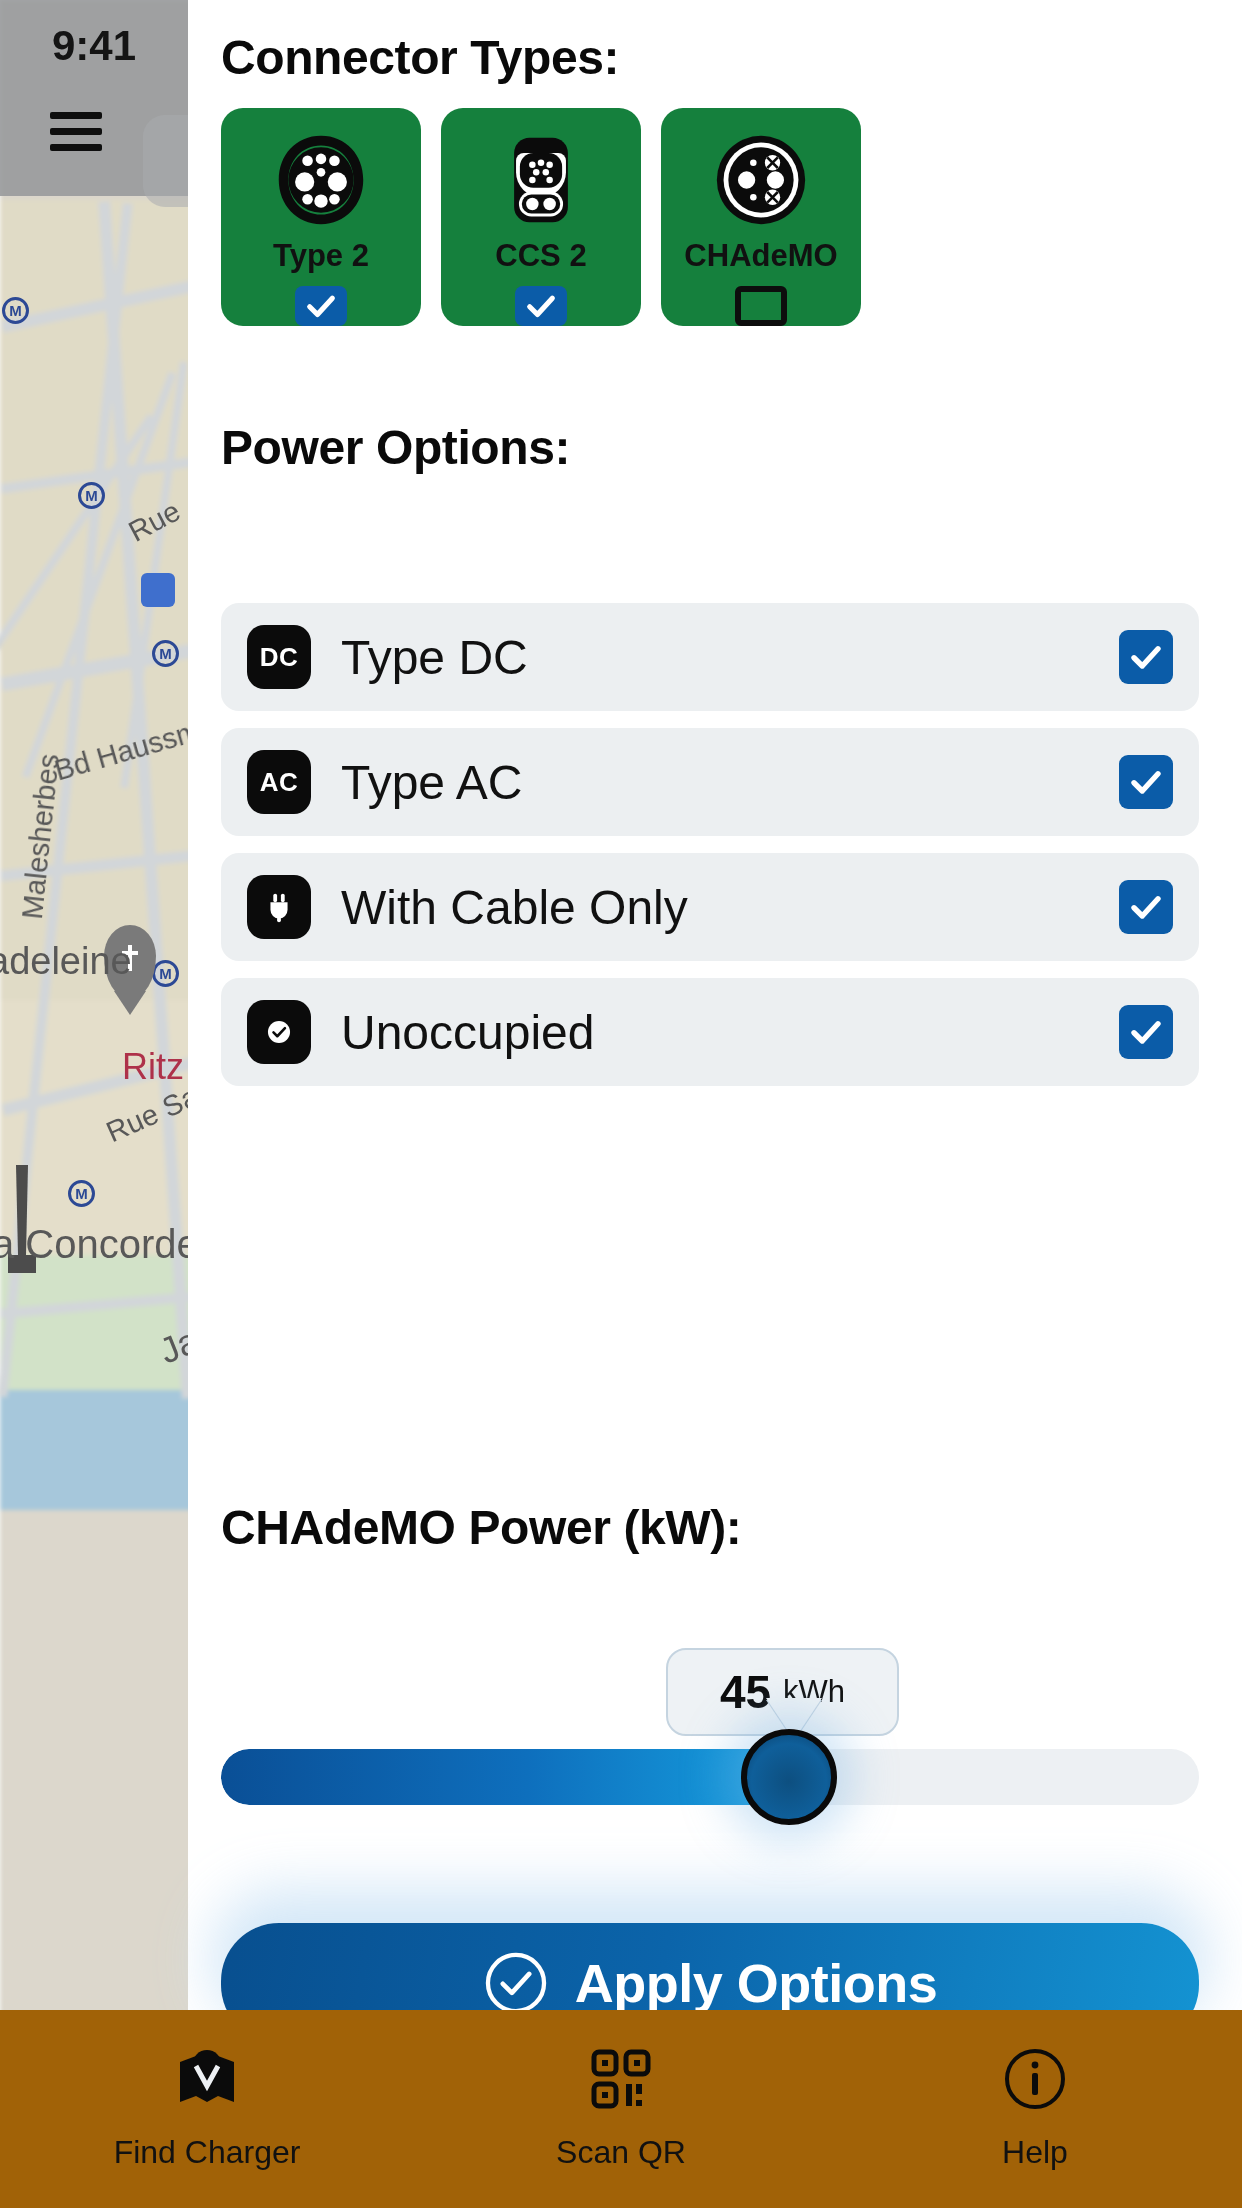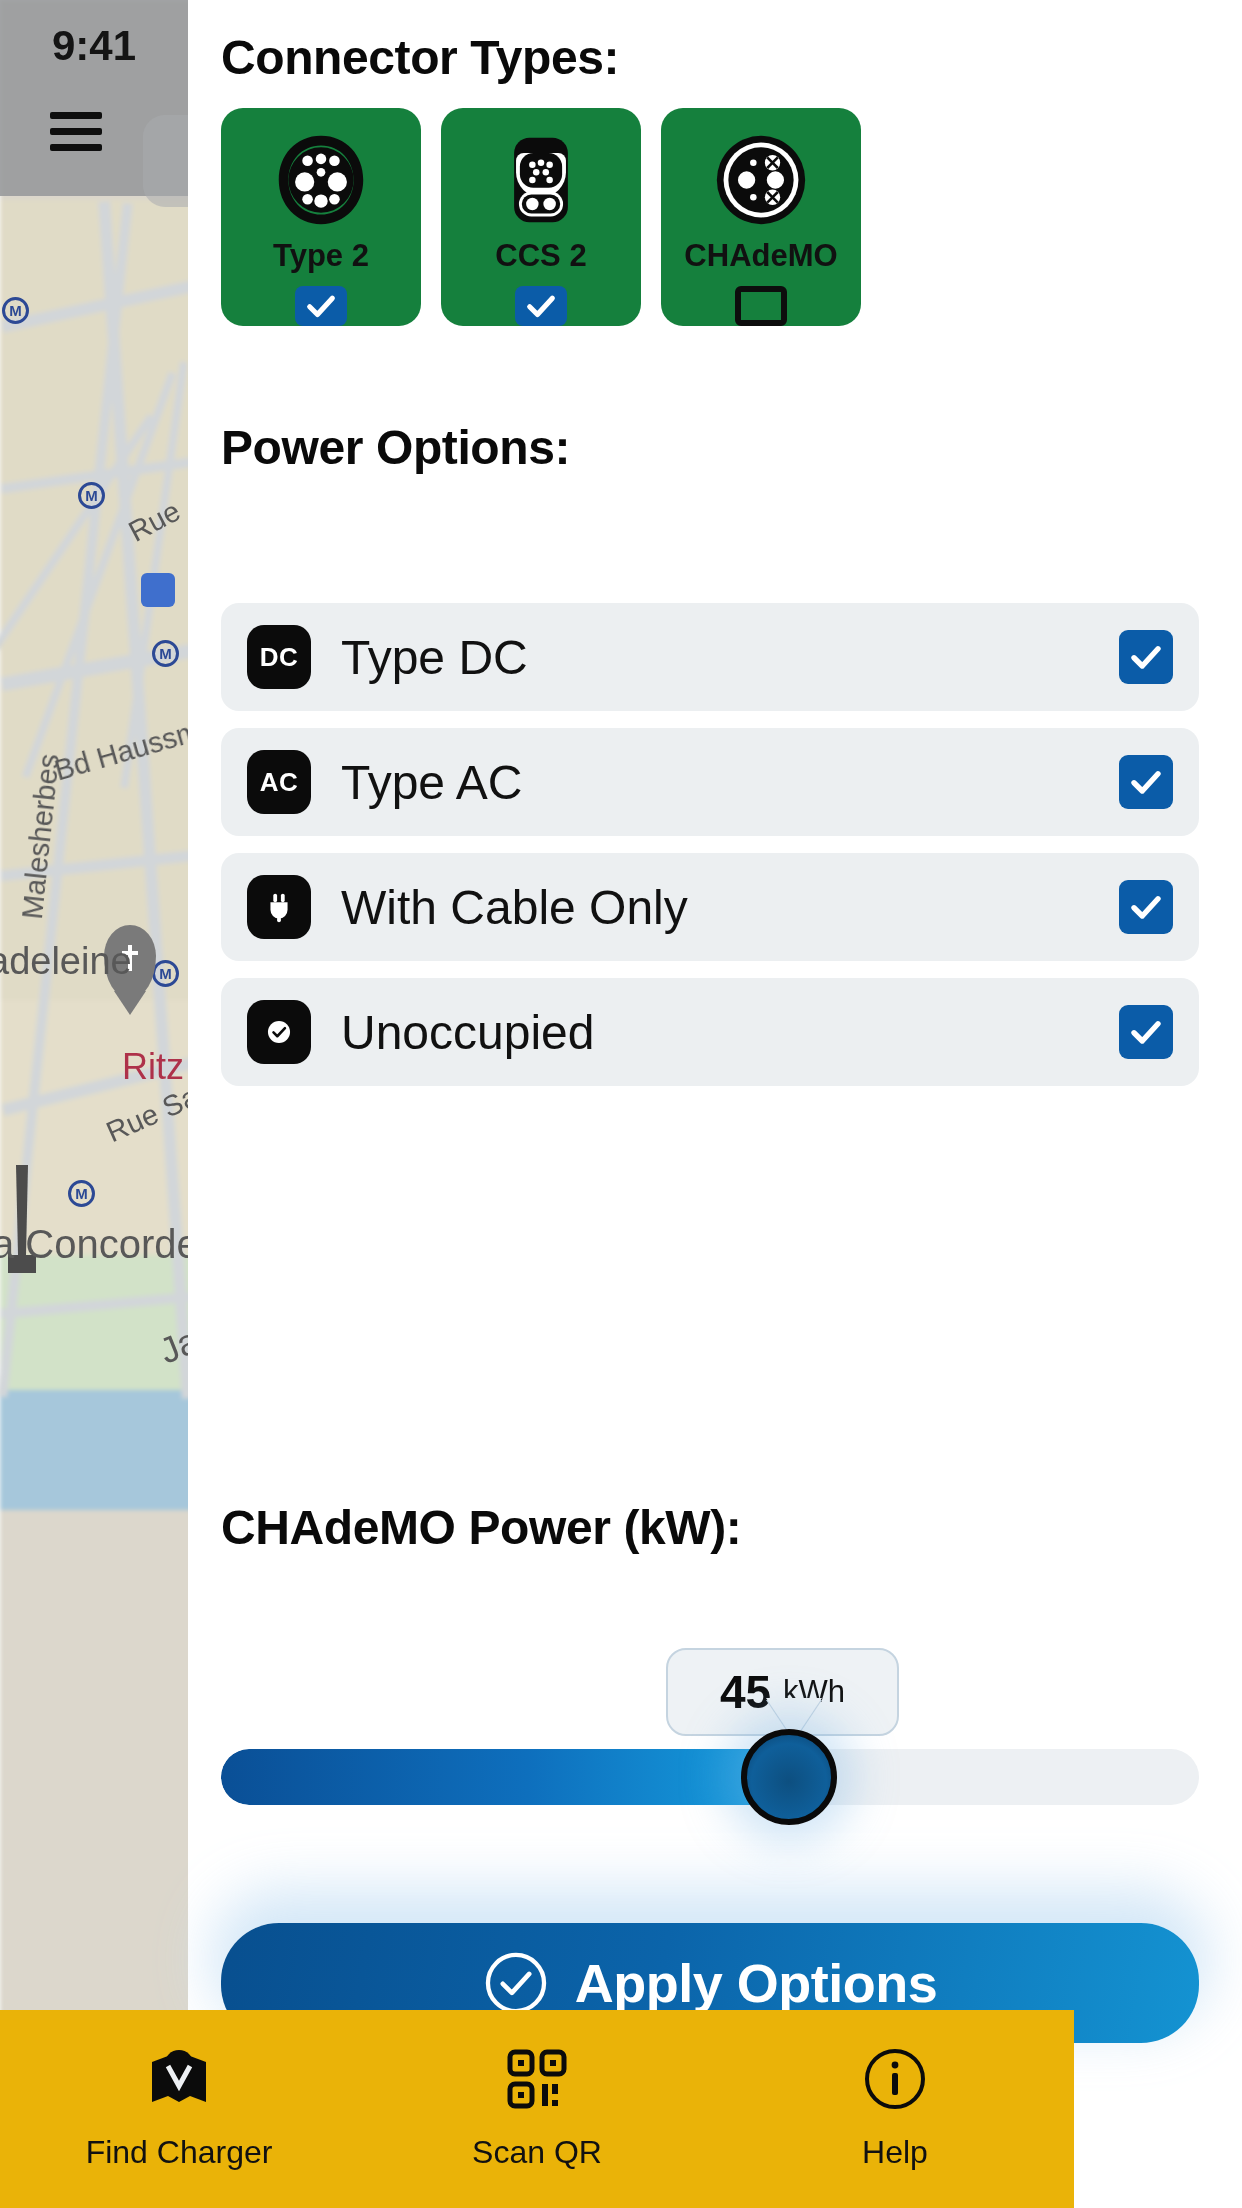--- a/index.html
+++ b/index.html
@@ -169,22 +169,22 @@
     border-radius:58px;
     background:linear-gradient(100deg,#084f8f 0%, #0b64aa 45%, #1493d2 100%);
     display:flex; align-items:center; justify-content:center; gap:26px;
     box-shadow:0 -24px 56px 10px rgba(200,225,245,0.8);
   }
   #apply-btn .chk{ width:66px; height:66px; }
   #apply-label{ font-size:54px; font-weight:700; color:#ffffff; letter-spacing:-0.5px; }
 
   
   #tabbar{
-    position:absolute; left:0; top:2010px; width:1074px; height:198px;
-    background:#eab308;
+    position:absolute; left:0; top:2010px; width:1242px; height:198px;
+    background:#a16207;
     display:flex;
   }
   .tab{
     flex:1 1 0; display:flex; flex-direction:column;
     align-items:center; justify-content:flex-start; padding-top:36px;
   }
   .tab-icon{ width:66px; height:66px; }
   .tab-label{
     margin-top:22px; font-size:32px; color:#111; font-weight:400;
   }

